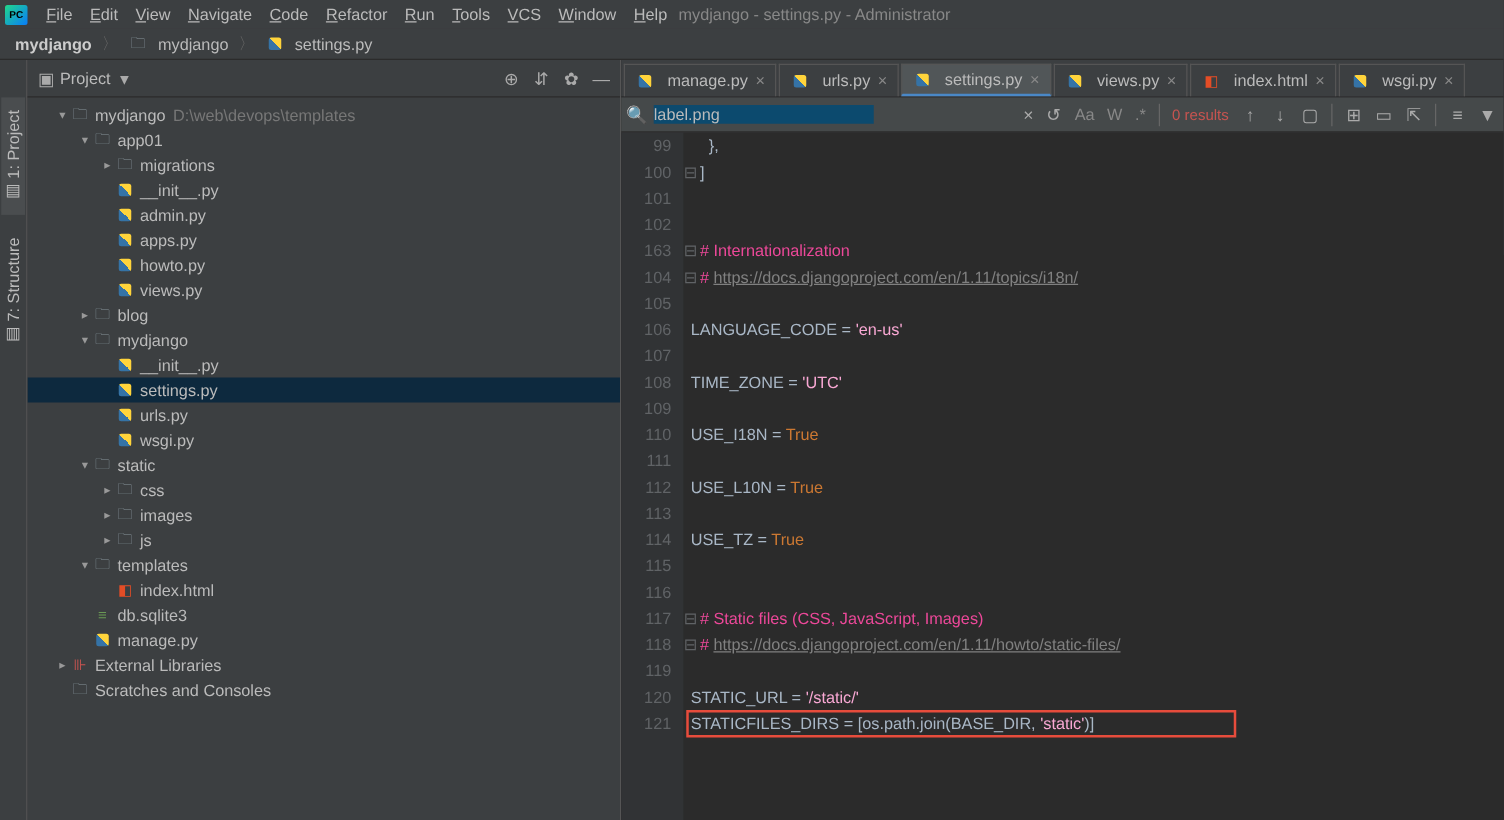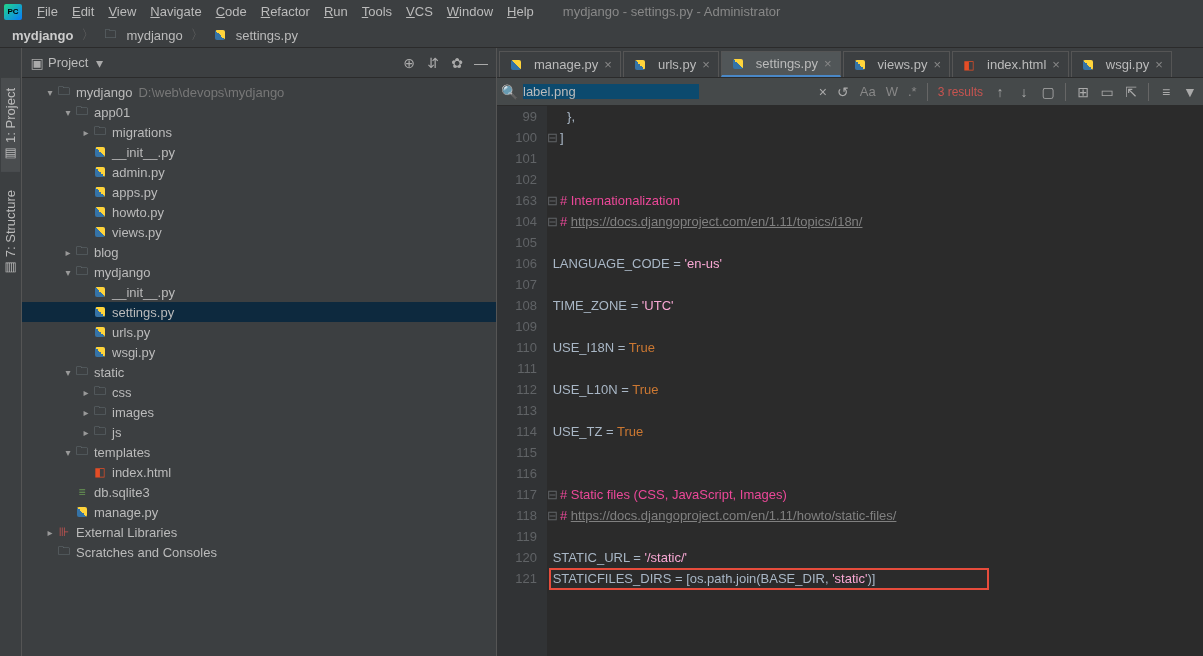--- a/index.html
+++ b/index.html
@@ -1,21 +1,21 @@
 <!DOCTYPE html>
 <html><head>
 <meta charset="utf-8">
 <style>
 *{margin:0;padding:0;box-sizing:border-box;font-family:"Segoe UI",Arial,sans-serif;font-size:13px;user-select:none}
 body{background:#3c3f41;color:#bbb;width:1203px;height:656px;overflow:hidden;display:flex;flex-direction:column}
 .menubar{height:23px;background:#3c3f41;display:flex;align-items:center;padding-left:4px;gap:2px}
 .pc-logo{width:18px;height:16px;background:linear-gradient(135deg,#21d789,#087cfa);border-radius:2px;margin-right:6px;font-size:8px;color:#000;font-weight:bold;display:flex;align-items:center;justify-content:center}
 .menubar-item{padding:2px 7px;cursor:pointer}
 .menubar-item .u{text-decoration:underline}
-.title-text{margin-left:20px;color:#888}
+.title-text{color:#888}
 .breadcrumb{height:25px;background:#3c3f41;display:flex;align-items:center;padding-left:8px;gap:4px;border-bottom:1px solid #2b2b2b}
 .bc-item{padding:2px 4px;display:flex;align-items:center;gap:4px}
 .bc-item.bold{font-weight:bold;color:#ccc}
 .bc-sep{color:#666}
 .main{flex:1;display:flex;overflow:hidden}
 .sidebar{width:22px;background:#3c3f41;border-right:1px solid #555;writing-mode:vertical-rl;display:flex;align-items:center;padding-top:30px;gap:8px}
 .sidebar-tab{transform:rotate(180deg);padding:10px 2px;background:#4a4d4f;font-size:12px;display:flex;align-items:center;gap:4px}
 .left-panel{width:475px;background:#3c3f41;border-right:1px solid #555;display:flex;flex-direction:column}
 .panel-header{height:30px;display:flex;align-items:center;padding:0 8px;border-bottom:1px solid #2b2b2b}
 .panel-title{display:flex;align-items:center;gap:4px}
@@ -122,21 +122,21 @@
         <span class="icon icon-btn">✿</span>
         <span class="icon icon-btn">—</span>
       </div>
     </div>
     <div class="tree" id="tree">
         <div class="tree-row">
           <span class="indent" style="width: 18px;"></span>
           <span class="chev">▾</span>
           <span class="fi folder">🗀</span>
           <span class="tree-label">mydjango</span>
-          <span class="tree-path">D:\web\devops\mydjango</span>
+          <span class="tree-path">D:\web\devops\templates</span>
         </div>
         <div class="tree-row">
           <span class="indent" style="width: 36px;"></span>
           <span class="chev">▾</span>
           <span class="fi folder">🗀</span>
           <span class="tree-label">app01</span>
         </div>
         <div class="tree-row">
           <span class="indent" style="width: 54px;"></span>
           <span class="chev">▸</span>
@@ -308,21 +308,21 @@
     <div class="search-bar">
       <span class="icon">🔍</span>
       <input class="search-input" value="label.png" style="">
       <span class="sb-x icon icon-btn">×</span>
       <div class="sb-icons">
         <span class="icon icon-btn">↺</span>
         <span>Aa</span>
         <span>W</span>
         <span>.*</span>
         <span class="sb-sep"></span>
-        <span class="results">3 results</span>
+        <span class="results">0 results</span>
         <span class="icon icon-btn">↑</span>
         <span class="icon icon-btn">↓</span>
         <span class="icon icon-btn">▢</span>
         <span class="sb-sep"></span>
         <span class="icon icon-btn">⊞</span>
         <span class="icon icon-btn">▭</span>
         <span class="icon icon-btn">⇱</span>
         <span class="sb-sep"></span>
         <span class="icon icon-btn">≡</span>
         <span class="icon icon-btn">▼</span>

